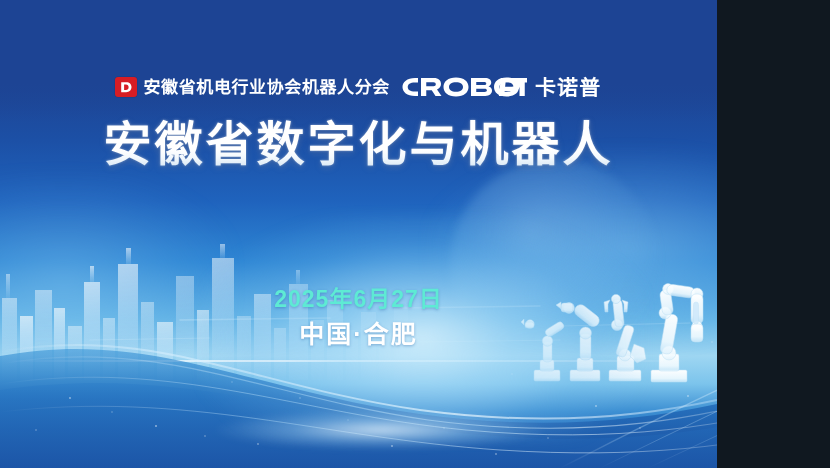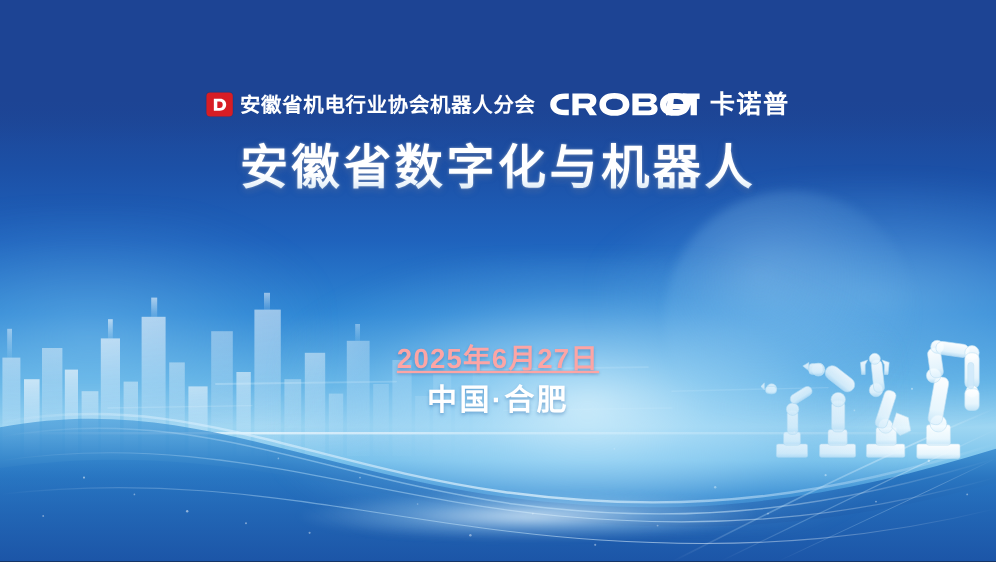--- a/index.html
+++ b/index.html
@@ -7,21 +7,21 @@
     margin: 0;
     padding: 0;
     background: #101820;
   }
   body {
     font-family: "Liberation Sans", "DejaVu Sans", sans-serif;
   }
 
   .banner {
     position: relative;
-    width: 830px;
+    width: 717px;
     height: 468px;
     overflow: hidden;
     background: #1f4a9c;
     user-select: none;
   }
 
   
   .bg-base {
     position: absolute;
     inset: 0;
@@ -200,21 +200,21 @@
 
   
   .title-wrap {
     position: absolute;
     left: 0; right: 0;
     top: 118px;
     z-index: 6;
     text-align: center;
   }
   .title-line {
-    font-size: 40px;
+    font-size: 48px;
     font-weight: 900;
     line-height: 1.13;
     letter-spacing: 3px;
     white-space: nowrap;
     background: linear-gradient(180deg,
         #ffffff 0%,
         #ffffff 58%,
         #f2f8fd 74%,
         #d7e6f3 92%,
         #c3d8ec 100%);
@@ -230,25 +230,24 @@
   .meta-wrap {
     position: absolute;
     left: 0; right: 0;
     top: 285px;
     z-index: 6;
     text-align: center;
   }
   .meta-date {
     font-size: 23px;
     font-weight: 700;
-    color: #fca5a5;
+    color: #5eead4;
     letter-spacing: 1px;
     line-height: 1.28;
     text-shadow: 0 1px 3px rgba(30,90,160,0.40);
-    text-decoration: underline;
   }
   .meta-place {
     font-size: 25px;
     font-weight: 700;
     color: #ffffff;
     letter-spacing: 2px;
     line-height: 1.4;
     margin-top: 3px;
     text-shadow: 0 1px 3px rgba(30,90,160,0.40);
   }

